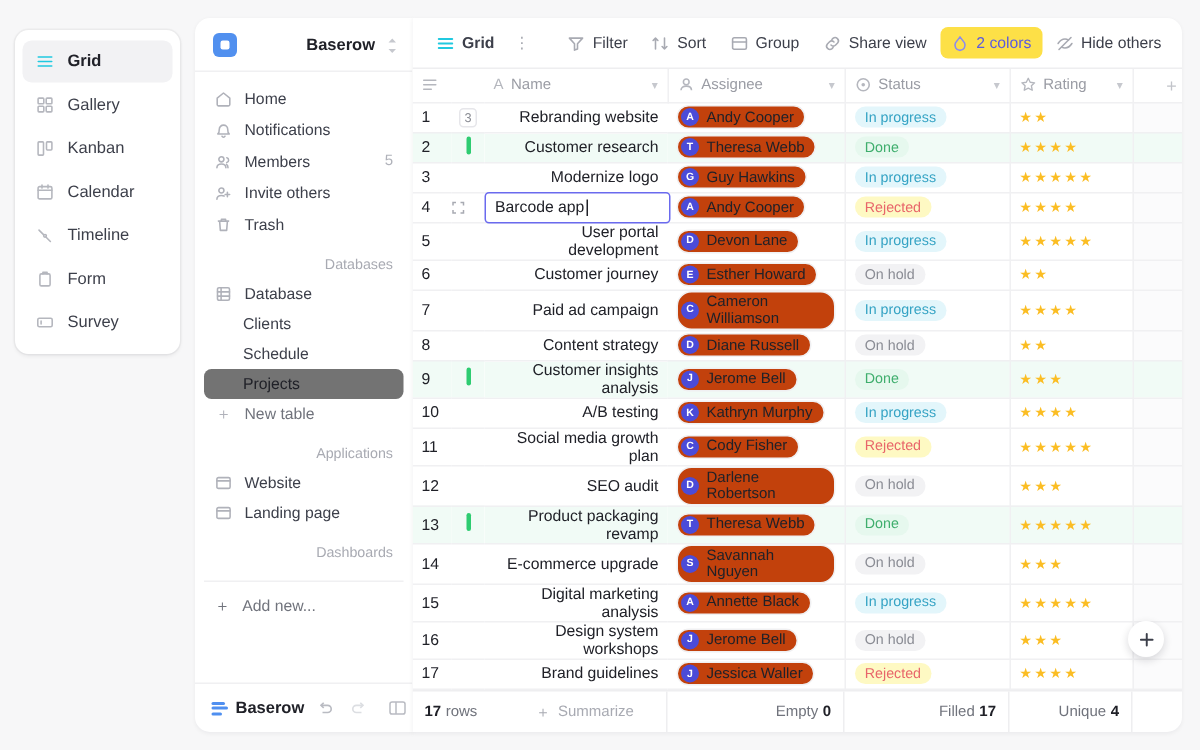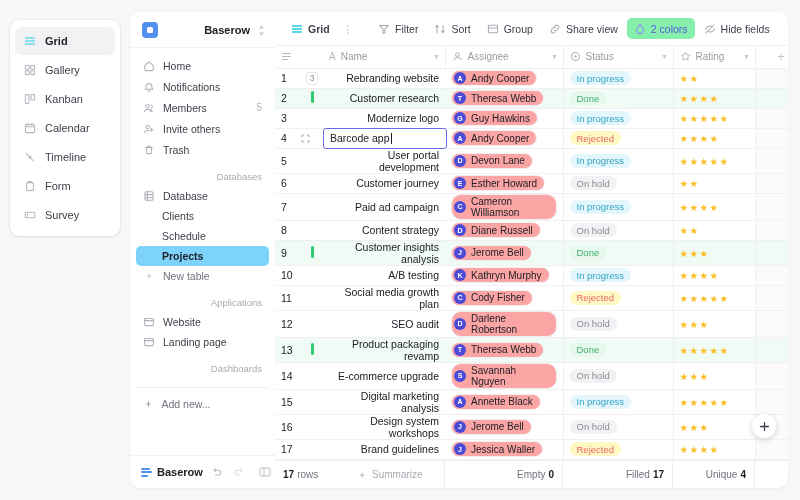--- a/index.html
+++ b/index.html
@@ -67,21 +67,21 @@
   .nav-item .cnt { margin-left: auto; color: #b0b2ba; font-size: 10px; }
   .sec-label {
     padding: 11px 13px 4px 13px; color: #a8aab2; font-size: 9.5px;
   }
   .tree-item {
     display: flex; align-items: center; gap: 8px;
     height: 20px; margin: 0 6px; padding: 0 7px; border-radius: 5px;
     color: #3c3f4a; font-size: 10.5px;
   }
   .tree-child { padding-left: 26px; }
-  .tree-item.selected { background: #7dd3fc; font-weight: 700; color: #202128; }
+  .tree-item.selected { background: #737373; font-weight: 400; color: #202128; }
   .tree-item .ni { width: 12px; flex: 0 0 12px; color: #b0b2ba; display: flex; align-items: center; justify-content: center;}
   .addnew {
     display: flex; align-items: center; gap: 8px;
     margin: 9px 6px 0 6px; padding: 0 7px; height: 22px;
     color: #70737c; font-size: 10.5px; border-top: 1px solid #f0f0f2; padding-top: 9px; height: auto; padding-bottom: 2px;
   }
   .sb-foot {
     margin-top: auto; display: flex; align-items: center; gap: 8px;
     padding: 10px 11px; border-top: 1px solid #f0f0f2;
   }
@@ -103,21 +103,21 @@
     padding: 0 9px; border-bottom: 1px solid #eeeef0; flex: 0 0 34px;
   }
   .tb-btn {
     display: flex; align-items: center; gap: 5px;
     height: 21px; padding: 0 7px; border-radius: 5px;
     color: #3c3f4a; font-size: 10.5px; white-space: nowrap;
   }
   .tb-btn .ti { color: #a8aab2; display: flex; align-items: center; }
   .tb-btn.view-name { font-weight: 700; }
   .tb-btn.view-name .ti { color: #20c9e0; }
-  .tb-btn.highlight { background: #86efac; color: #5a5ae0; }
+  .tb-btn.highlight { background: #fde047; color: #5a5ae0; }
   .tb-btn.highlight .ti { color: #8b8bef; }
   .tb-sep { width: 1px; height: 14px; background: #eaeaec; margin: 0 5px; }
   .tb-spacer { flex: 1; }
 
   
   .grid-wrap { flex: 1; overflow: hidden; position: relative; }
   table.grid { border-collapse: collapse; width: 100%; table-layout: fixed; }
   table.grid th, table.grid td { border-bottom: 1px solid #f0f0f2; }
   col.c-num { width: 26px; }
   col.c-flag { width: 22px; }
@@ -145,21 +145,21 @@
   .rowbar { width: 3px; height: 12px; border-radius: 2px; background: #2ecc71; display: inline-block; }
   .name-cell { position: relative; text-align: right; }
   .cell-edit {
     position: absolute; left: 0px; top: -1px; right: -2px; height: 21px;
     border: 1.5px solid #6a6aee; border-radius: 3px; background: #fff;
     display: flex; align-items: center; padding: 0 6px; font-size: 10.5px;
   }
   .caret { width: 1px; height: 11px; background: #202128; margin-left: 1px; }
   .expand-ico { color: #a8aab2; }
   .person { display: inline-flex; align-items: center; gap: 5px;
-    background: #fca5a5; border: 1px solid #f0f0f2; border-radius: 10px;
+    background: #c2410c; border: 1px solid #f0f0f2; border-radius: 10px;
     padding: 1px 7px 1px 2px; font-size: 10px; color: #202128; }
   .av { width: 12px; height: 12px; border-radius: 50%; background: #4b4bd8; color: #fff;
     font-size: 7px; display: flex; align-items: center; justify-content: center; flex: 0 0 12px; font-weight: 600;}
   .pill { display: inline-block; border-radius: 9px; padding: 1.5px 7px; font-size: 9.5px; }
   .pill.inprogress { background: #e3f6fb; color: #35a3c4; }
   .pill.done { background: #e6f8ee; color: #3fae6d; }
   .pill.rejected { background: #fef9c3; color: #e8656a; }
   .pill.onhold { background: #f2f2f4; color: #8a8c94; }
   .stars { color: #fbbd23; font-size: 9.5px; letter-spacing: 1.5px; white-space: nowrap; }
   .addrow td { height: 20px; color: #c2c4ca; font-size: 11px; padding-left: 8px; }
@@ -460,21 +460,21 @@
             </span>
             <span>2 colors</span>
           </div>
           <div class="tb-btn">
             <span class="ti">
               <svg width="12" height="12" viewBox="0 0 12 12" fill="none" stroke="#a8aab2" stroke-width="1.05" stroke-linecap="round" stroke-linejoin="round">
                 <path d="M1.4 6s1.9-3 4.6-3c.9 0 1.7.3 2.3.7M10.6 6s-1.9 3-4.6 3c-.8 0-1.5-.2-2.1-.6"></path>
                 <path d="M2 10 10 2"></path>
               </svg>
             </span>
-            <span>Hide fields</span>
+            <span>Hide others</span>
           </div>
         </div>
       <div class="tb-spacer"></div>
       <div class="tb-btn">
         <span class="ti">
           <svg width="12" height="12" viewBox="0 0 12 12" fill="none" stroke="#5a5c64" stroke-width="1.2">
               <circle cx="5.2" cy="5.2" r="3.5"></circle>
               <path d="M7.9 7.9 L10.6 10.6" stroke-linecap="round"></path>
             </svg>
         </span>

